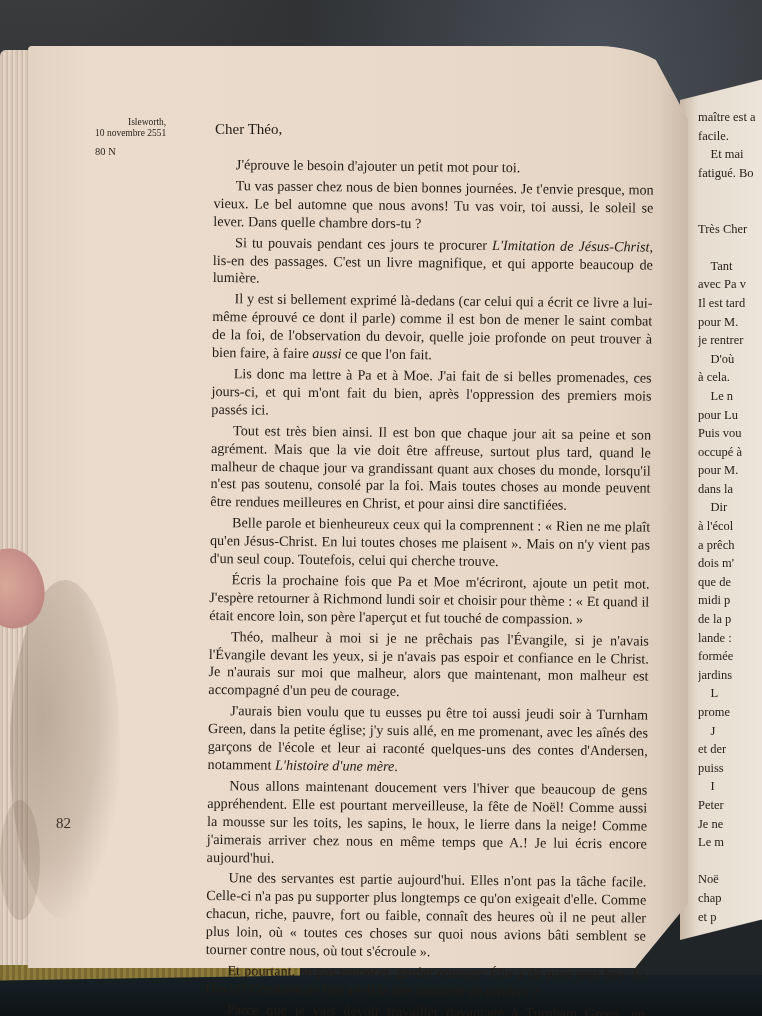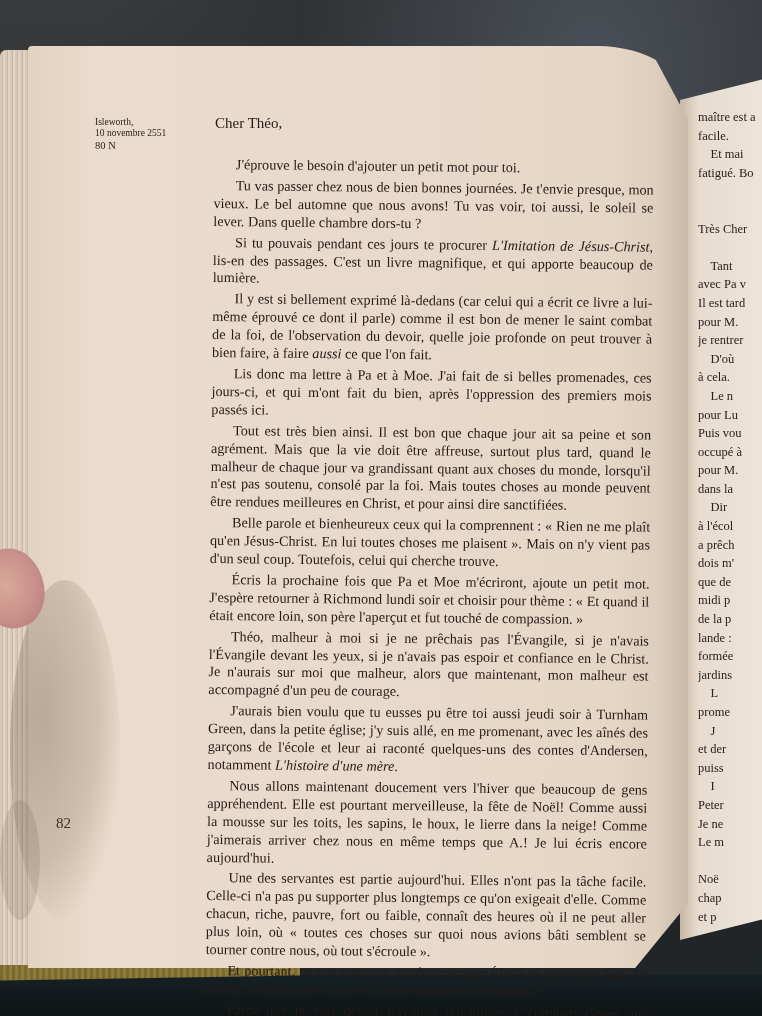--- a/index.html
+++ b/index.html
@@ -66,31 +66,31 @@
   .hand-shadow2 {
     position: absolute; left: 0; top: 800px; width: 40px; height: 120px;
     background: rgba(110,90,70,0.18);
     border-radius: 50%;
   }
 
   .margin-place {
     position: absolute; left: 95px; top: 117px;
     font-size: 9.5px; line-height: 11px; color: #2b241e;
   }
-  .margin-place span { display: block; }
+  .margin-place span { display: block; text-align: right; }
   .letter-number {
-    position: absolute; left: 95px; top: 140px;
+    position: absolute; left: 95px; top: 146px;
     font-size: 10.5px; color: #2b241e;
   }
   .page-number {
     position: absolute; left: 56px; top: 815px;
     font-size: 15px; color: #2b241e;
   }
   .salutation {
-    position: absolute; left: 215px; top: 115px;
+    position: absolute; left: 215px; top: 121px;
     font-size: 15px; color: #231c16;
   }
   .body-text {
     position: absolute; left: 214px; top: 156px; width: 440px;
     font-size: 14.2px; line-height: 17.9px; color: #231c16;
     text-align: justify;
     transform: rotate(0.6deg);
     transform-origin: top left;
   }
   .body-text p { margin: 0 0 3px 0; text-indent: 22px; }

